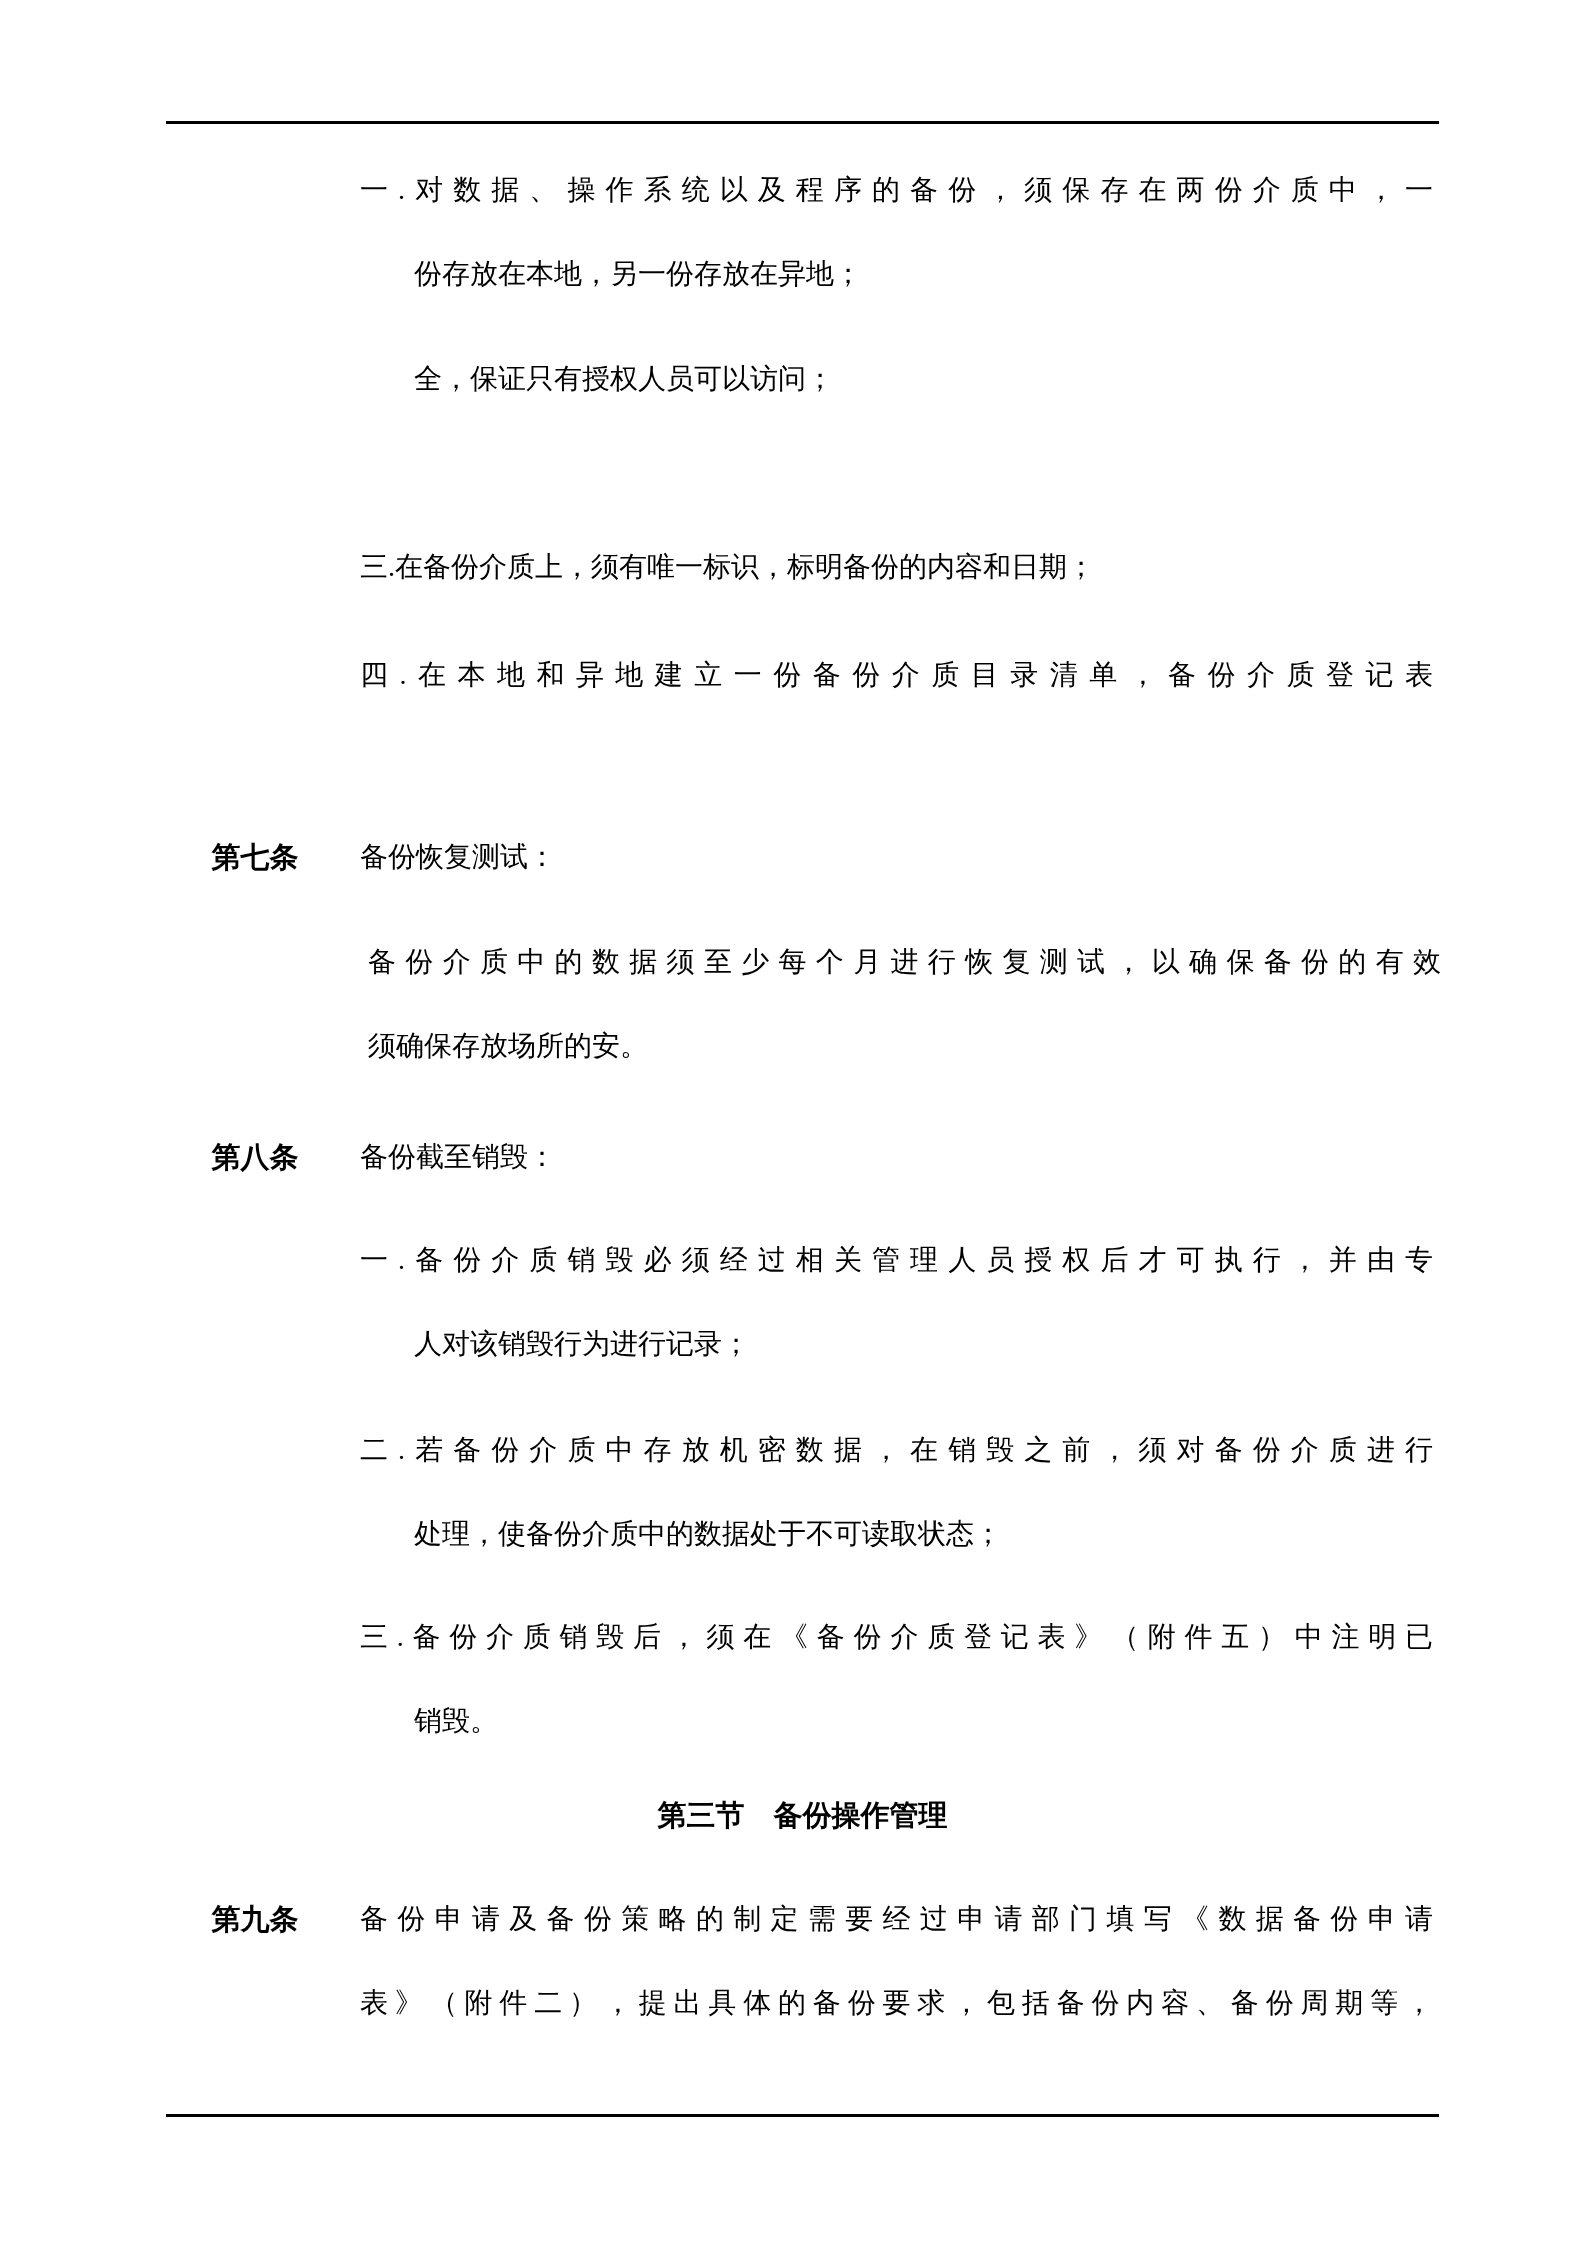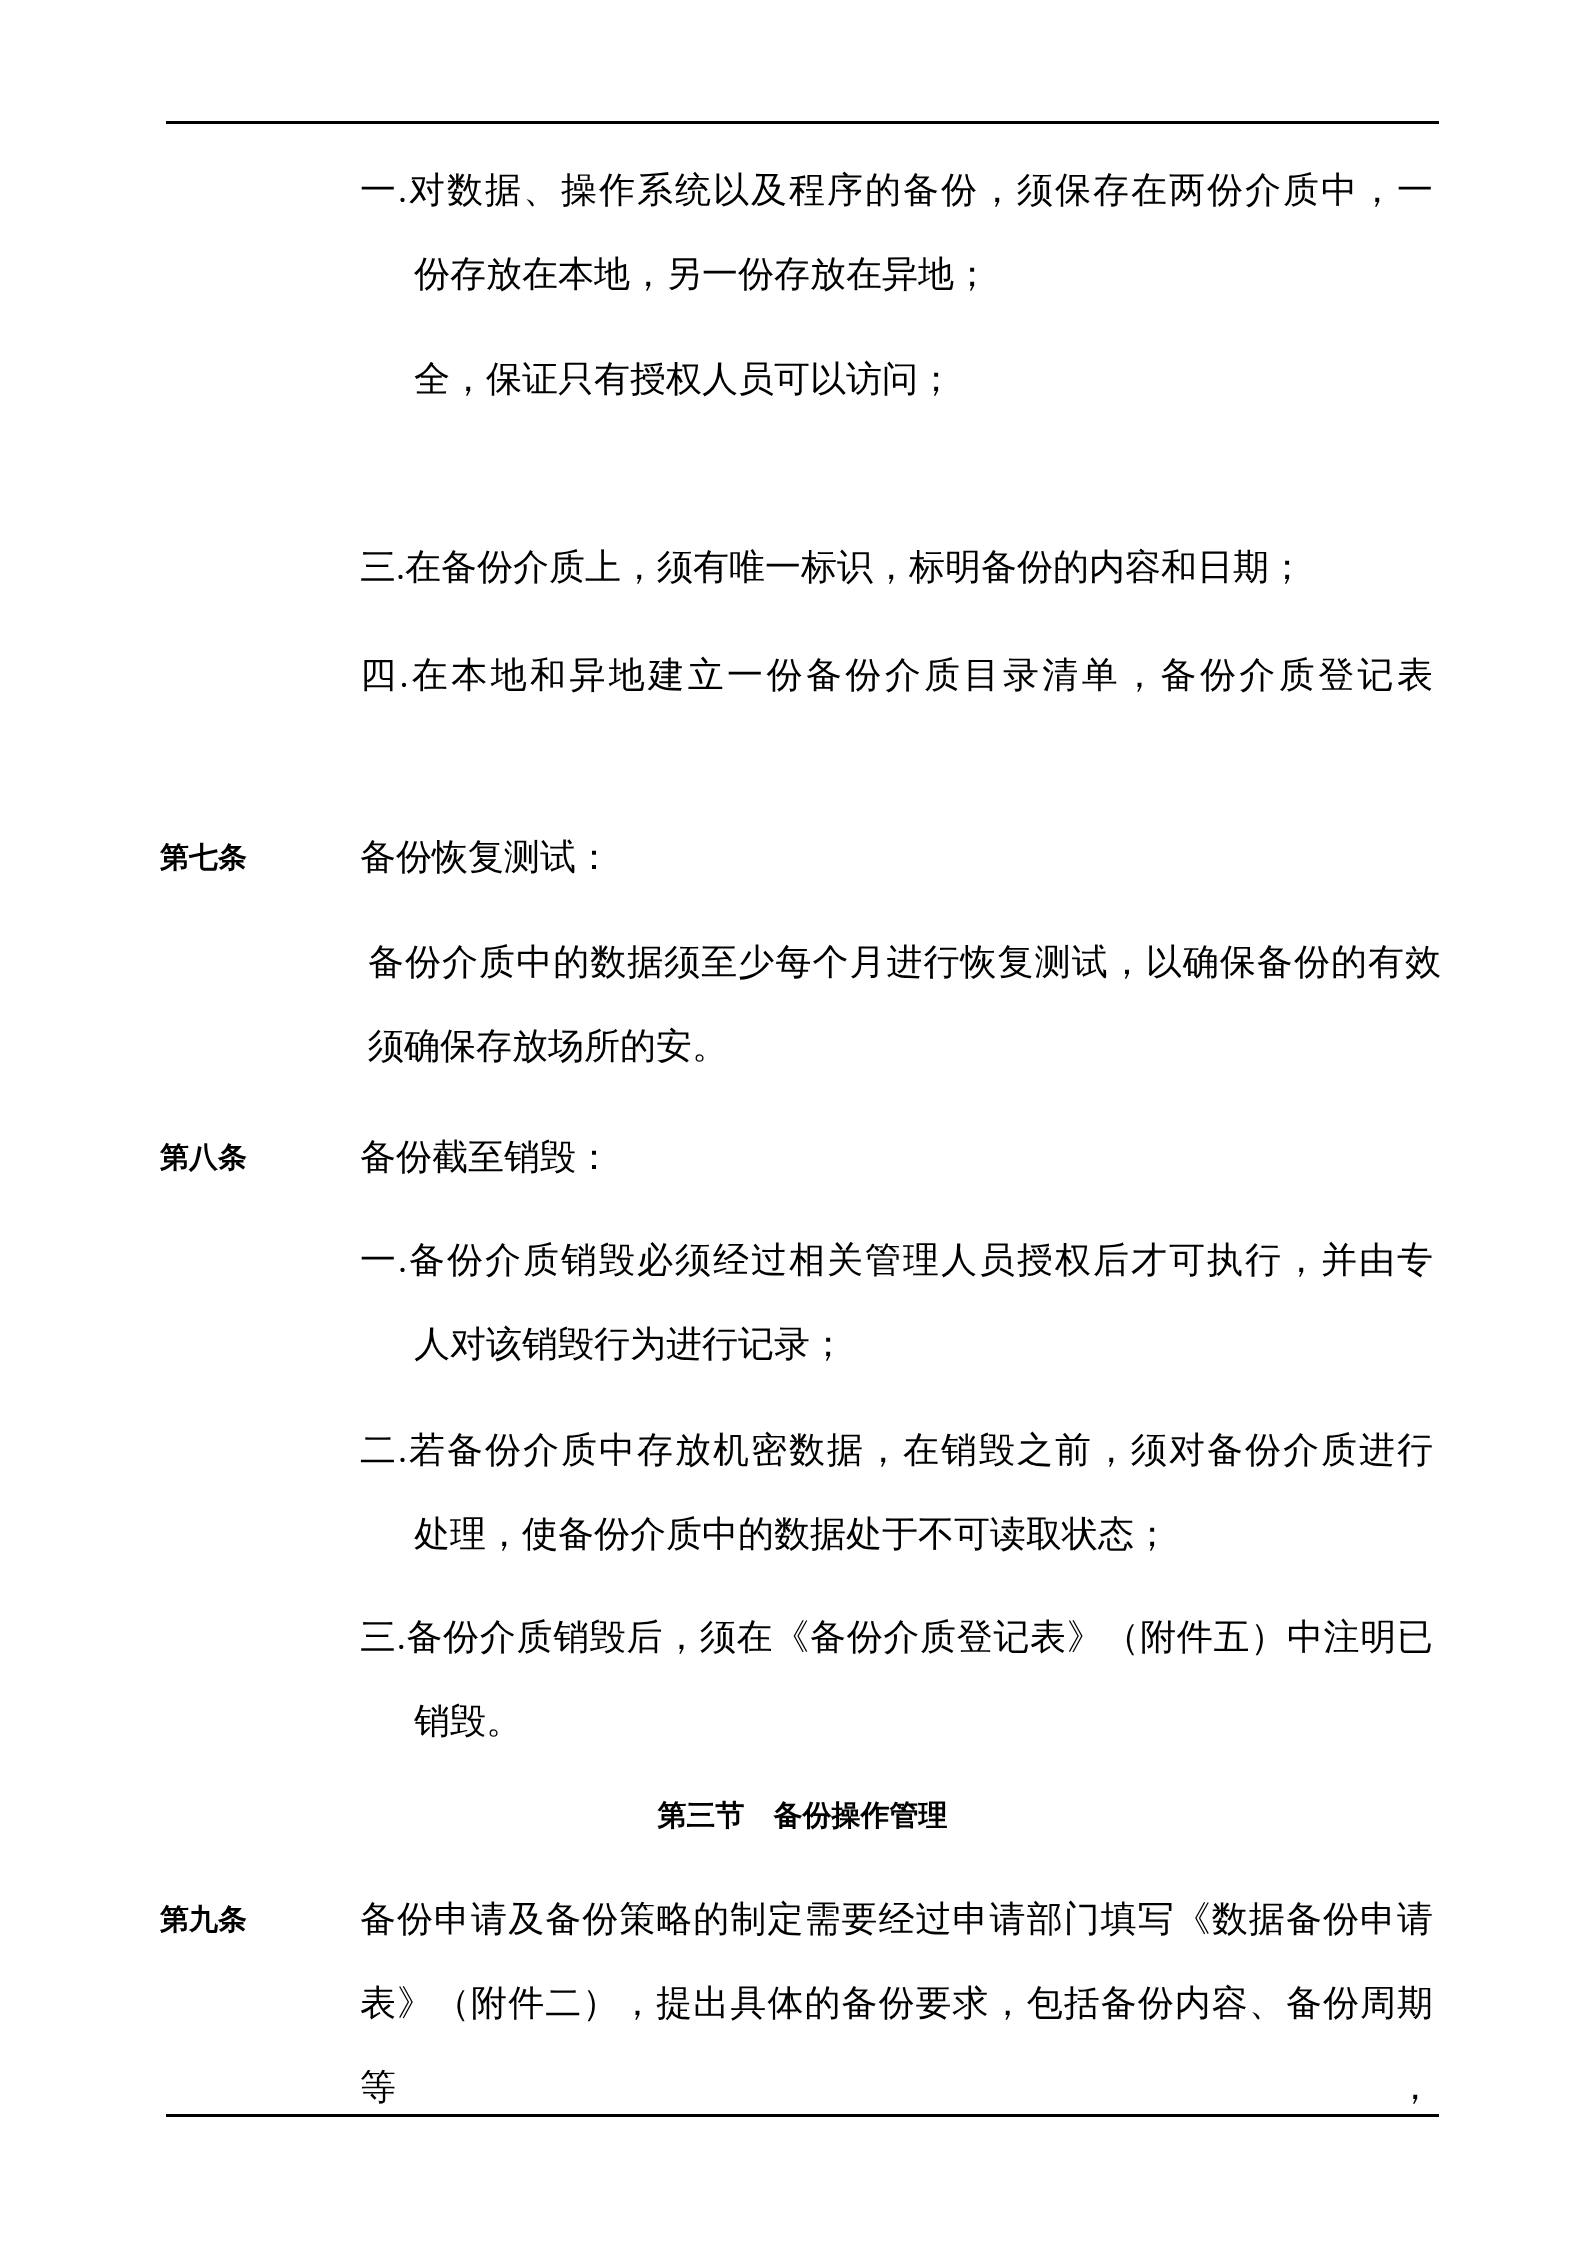--- a/index.html
+++ b/index.html
@@ -18,41 +18,42 @@
     width:1273px;
     height:3px;
     background:#000000;
   }
   .rule-top{top:121px;}
   .rule-bottom{top:2114px;}
   .block{
     position:absolute;
     left:360px;
     width:1073px;
-    font-size:36px;
+    font-size:28px;
     line-height:84px;
     white-space:nowrap;
   }
   .ln{height:84px;}
   .fill{
     white-space:normal;
     text-align:justify;
     text-align-last:justify;
     text-justify:inter-character;
   }
   .indent{margin-left:54px;}
   .art-label{
     position:absolute;
     left:160px;
     width:190px;
     font-family:"Liberation Sans","DejaVu Sans",sans-serif;
     font-weight:bold;
     font-size:29px;
     line-height:84px;
     white-space:nowrap;
+    text-align:center;
   }
   .heading{
     position:absolute;
     left:166px;
     width:1273px;
     text-align:center;
     font-family:"Liberation Sans","DejaVu Sans",sans-serif;
     font-weight:bold;
     font-size:29px;
     line-height:66px;

